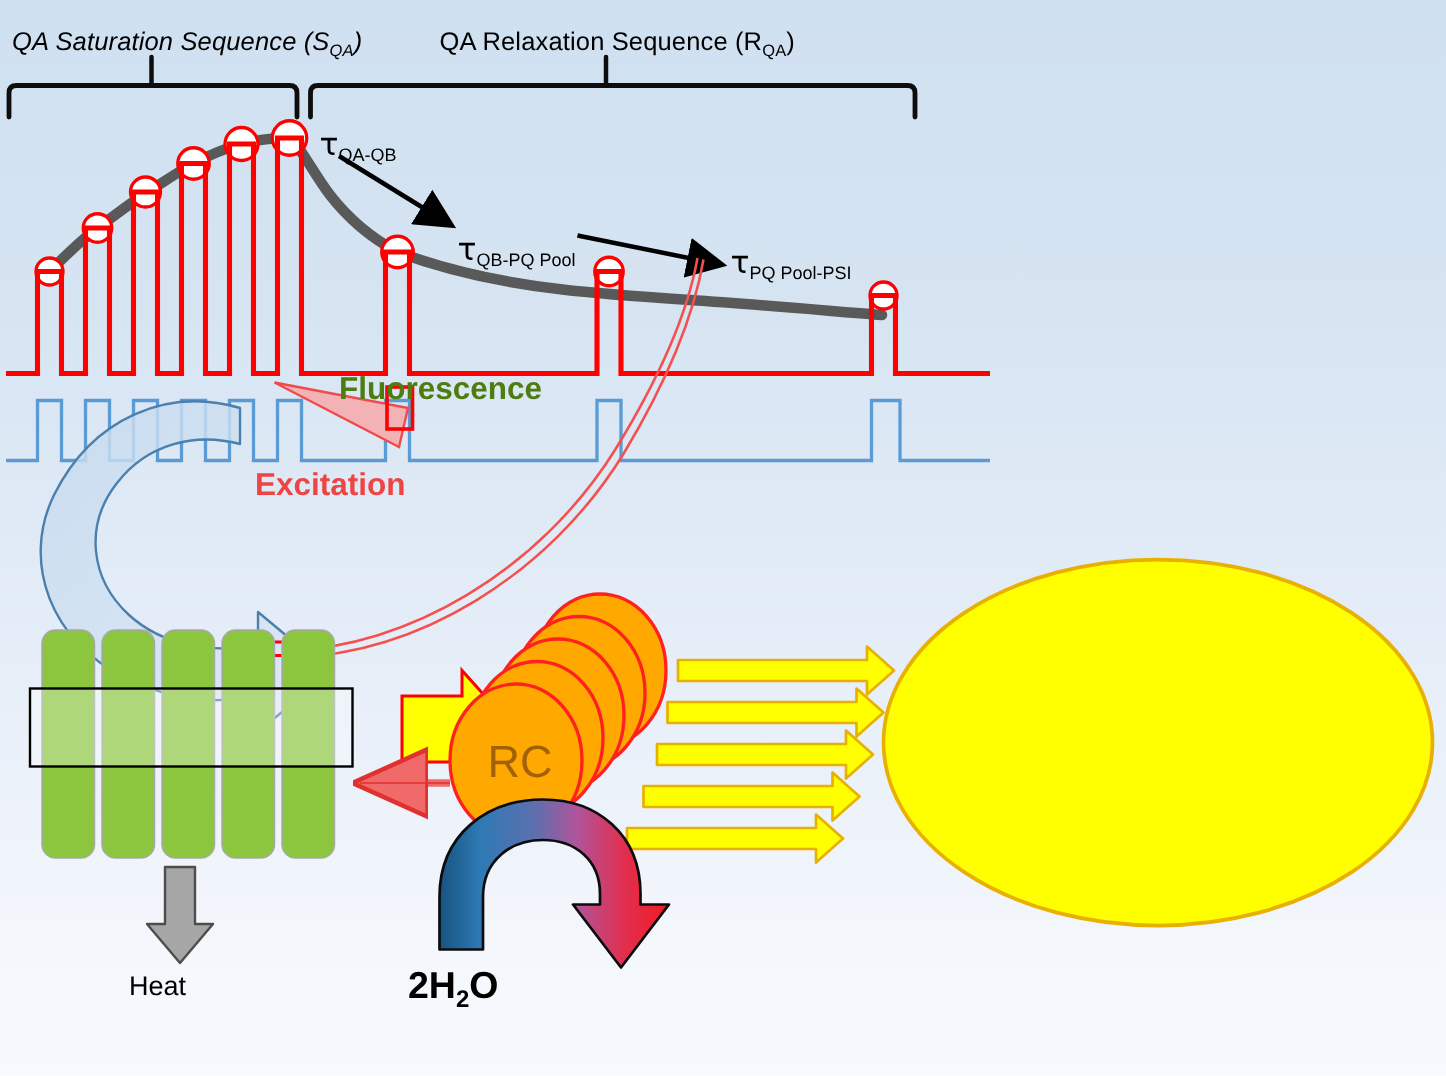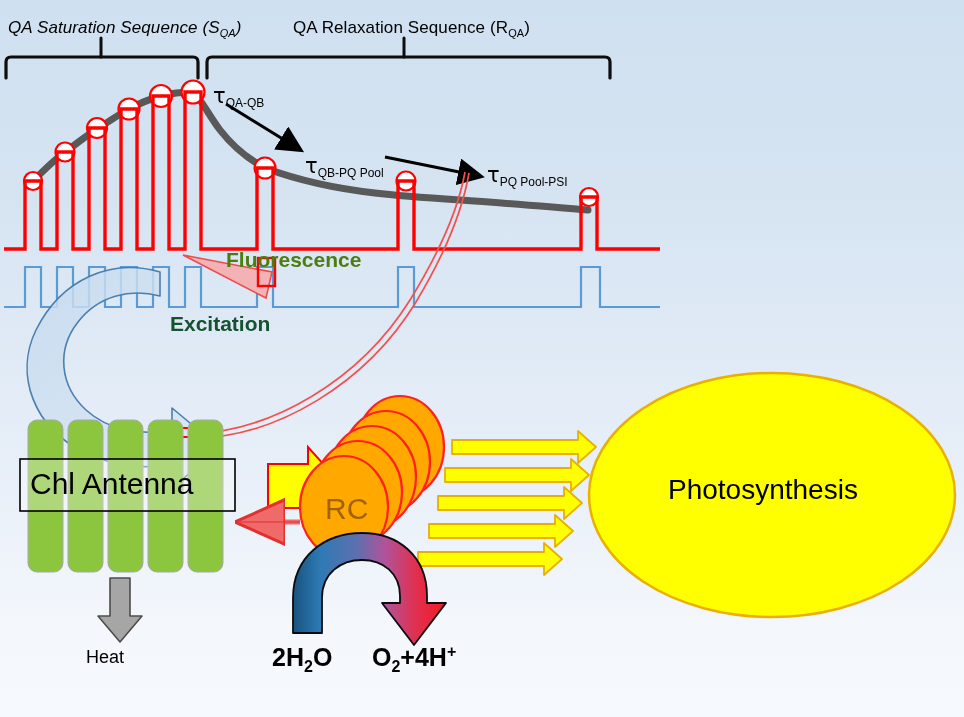--- a/index.html
+++ b/index.html
@@ -13,21 +13,21 @@
   svg.layer{position:absolute;left:0;top:0;width:964px;height:717px;overflow:visible;}
   .hdr{
     position:absolute;font-size:17px;color:#000;white-space:nowrap;letter-spacing:.1px;
   }
   .hdr sub{font-size:11px;}
   .taulab{position:absolute;font-size:18px;color:#000;white-space:nowrap;}
   .taulab .sub{font-size:12px;}
   .taulab .tgl{font-size:21px;}
   .sigLab{position:absolute;font-weight:bold;white-space:nowrap;}
   #fluor-label{font-size:21px;color:#4d7c0f;left:226px;top:248px;}
-  #excit-label{font-size:21px;color:#14532d;left:170px;top:312px;}
+  #excit-label{font-size:21px;color:#ef4444;left:170px;top:312px;}
   #tau-ms-label{position:absolute;left:430px;top:385px;font-size:30px;color:#111;font-weight:bold;white-space:nowrap;}
   #tau-ms-label .tg{font-family:"DejaVu Sans",sans-serif;font-weight:normal;font-size:31px;}
   #chl-text{
     position:absolute;left:30px;top:467px;font-size:30px;color:#000;white-space:nowrap;
   }
   #rc-text{position:absolute;left:325px;top:492px;font-size:30px;color:#a16207;}
   #photo-text{position:absolute;left:668px;top:474px;font-size:28px;color:#000;white-space:nowrap;}
   #heat-text{position:absolute;left:86px;top:647px;font-size:18px;color:#000;}
   #h2o-text{position:absolute;left:272px;top:643px;font-size:25px;font-weight:bold;color:#000;white-space:nowrap;}
   #o2-text{position:absolute;left:372px;top:643px;font-size:25px;font-weight:bold;color:#000;white-space:nowrap;}
@@ -213,25 +213,20 @@
                C400,573 383,560 362,560
                C341,560 322,573 322,598
                L322,633 Z" fill="url(#gradWater)" stroke="#0c0c0c" stroke-width="1.8" stroke-linejoin="round"></path>
     </g>
   </svg>
 
   <div class="sigLab" id="fluor-label">Fluorescence</div>
   <div class="sigLab" id="excit-label">Excitation</div>
 
 
-  <div id="chl-text">Chl Antenna</div>
   <div id="rc-text">RC</div>
-  <div id="photo-text">Photosynthesis</div>
   <div id="heat-text">Heat</div>
 
   <div id="h2o-text">
     <span>2H</span><sub>2</sub><span>O</span>
   </div>
-  <div id="o2-text">
-    <span>O</span><sub>2</sub><span>+4H</span><sup>+</sup>
-  </div>
 
 </div>
 
 </body></html>

